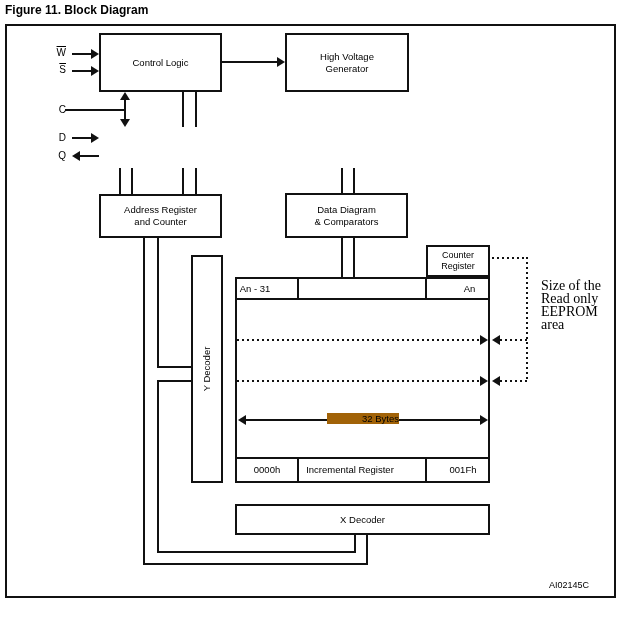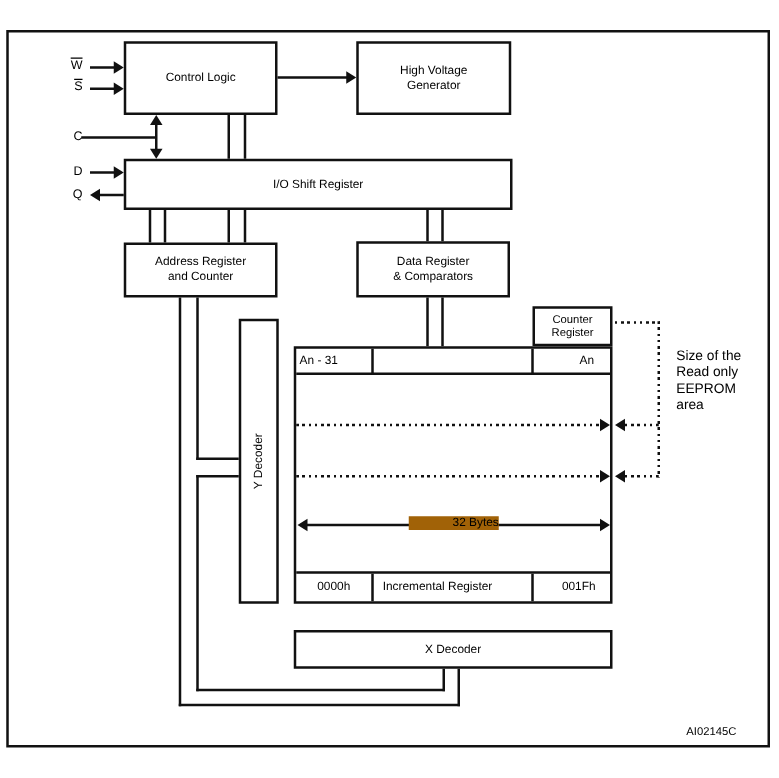--- a/index.html
+++ b/index.html
@@ -19,52 +19,50 @@
   .tri-r{position:absolute;width:0;height:0;border-top:5px solid transparent;border-bottom:5px solid transparent;border-left:8px solid #111;}
   .tri-l{position:absolute;width:0;height:0;border-top:5px solid transparent;border-bottom:5px solid transparent;border-right:8px solid #111;}
   .tri-u{position:absolute;width:0;height:0;border-left:5px solid transparent;border-right:5px solid transparent;border-bottom:8px solid #111;}
   .tri-d{position:absolute;width:0;height:0;border-left:5px solid transparent;border-right:5px solid transparent;border-top:8px solid #111;}
   .pin{position:absolute;width:16px;text-align:right;font-size:10px;line-height:11px;}
   .ovl{text-decoration:overline;}
   .cell{position:absolute;font-size:9.5px;line-height:11px;text-align:center;}
   #title{position:absolute;left:5px;top:3px;font-size:12px;font-weight:bold;}
   #border{position:absolute;left:5px;top:24px;width:611px;height:574px;border:2px solid #111;box-sizing:border-box;}
   .vtext{transform:rotate(-90deg);white-space:nowrap;font-size:9.5px;}
-  .note4{position:absolute;left:541px;top:279px;font-size:11px;line-height:13px;}
+  .note4{position:absolute;left:541px;top:279px;font-size:14px;line-height:13px;font-family:Liberation Serif, serif;}
   #aicode{position:absolute;left:549px;top:580px;font-size:9px;}
   #footnote{position:absolute;left:2px;top:602px;font-size:9.5px;}
   #bytes-lbl{position:absolute;left:327px;top:413px;width:72px;background:#a16207;text-align:right;font-size:9.5px;}
 </style>
 </head>
 <body>
 
 <div id="stage">
 
+  <div id="title">Figure 11. Block Diagram</div>
   <div id="border"></div>
 
   <div class="box" style="left:99px;top:33px;width:123px;height:59px;">
     <span>Control Logic</span>
   </div>
 
   <div class="box" style="left:285px;top:33px;width:124px;height:59px;">
     <span>High Voltage</span>
     <span>Generator</span>
   </div>
 
-  <div class="box" style="left:99px;top:127px;width:311px;height:41px;">
-    <span>I/O Shift Register</span>
-  </div>
 
   <div class="box" style="left:99px;top:194px;width:123px;height:44px;">
     <span>Address Register</span>
     <span>and Counter</span>
   </div>
 
   <div class="box" style="left:285px;top:193px;width:123px;height:45px;">
-    <span>Data Register</span>
+    <span>Data Diagram</span>
     <span>&amp; Comparators</span>
   </div>
 
   <div class="box" style="left:426px;top:245px;width:64px;height:32px;font-size:9px;line-height:11px;">
     <span>Counter</span>
     <span>Register</span>
   </div>
 
   <div class="box" style="left:191px;top:255px;width:32px;height:228px;">
     <span class="vtext">Y Decoder</span>

